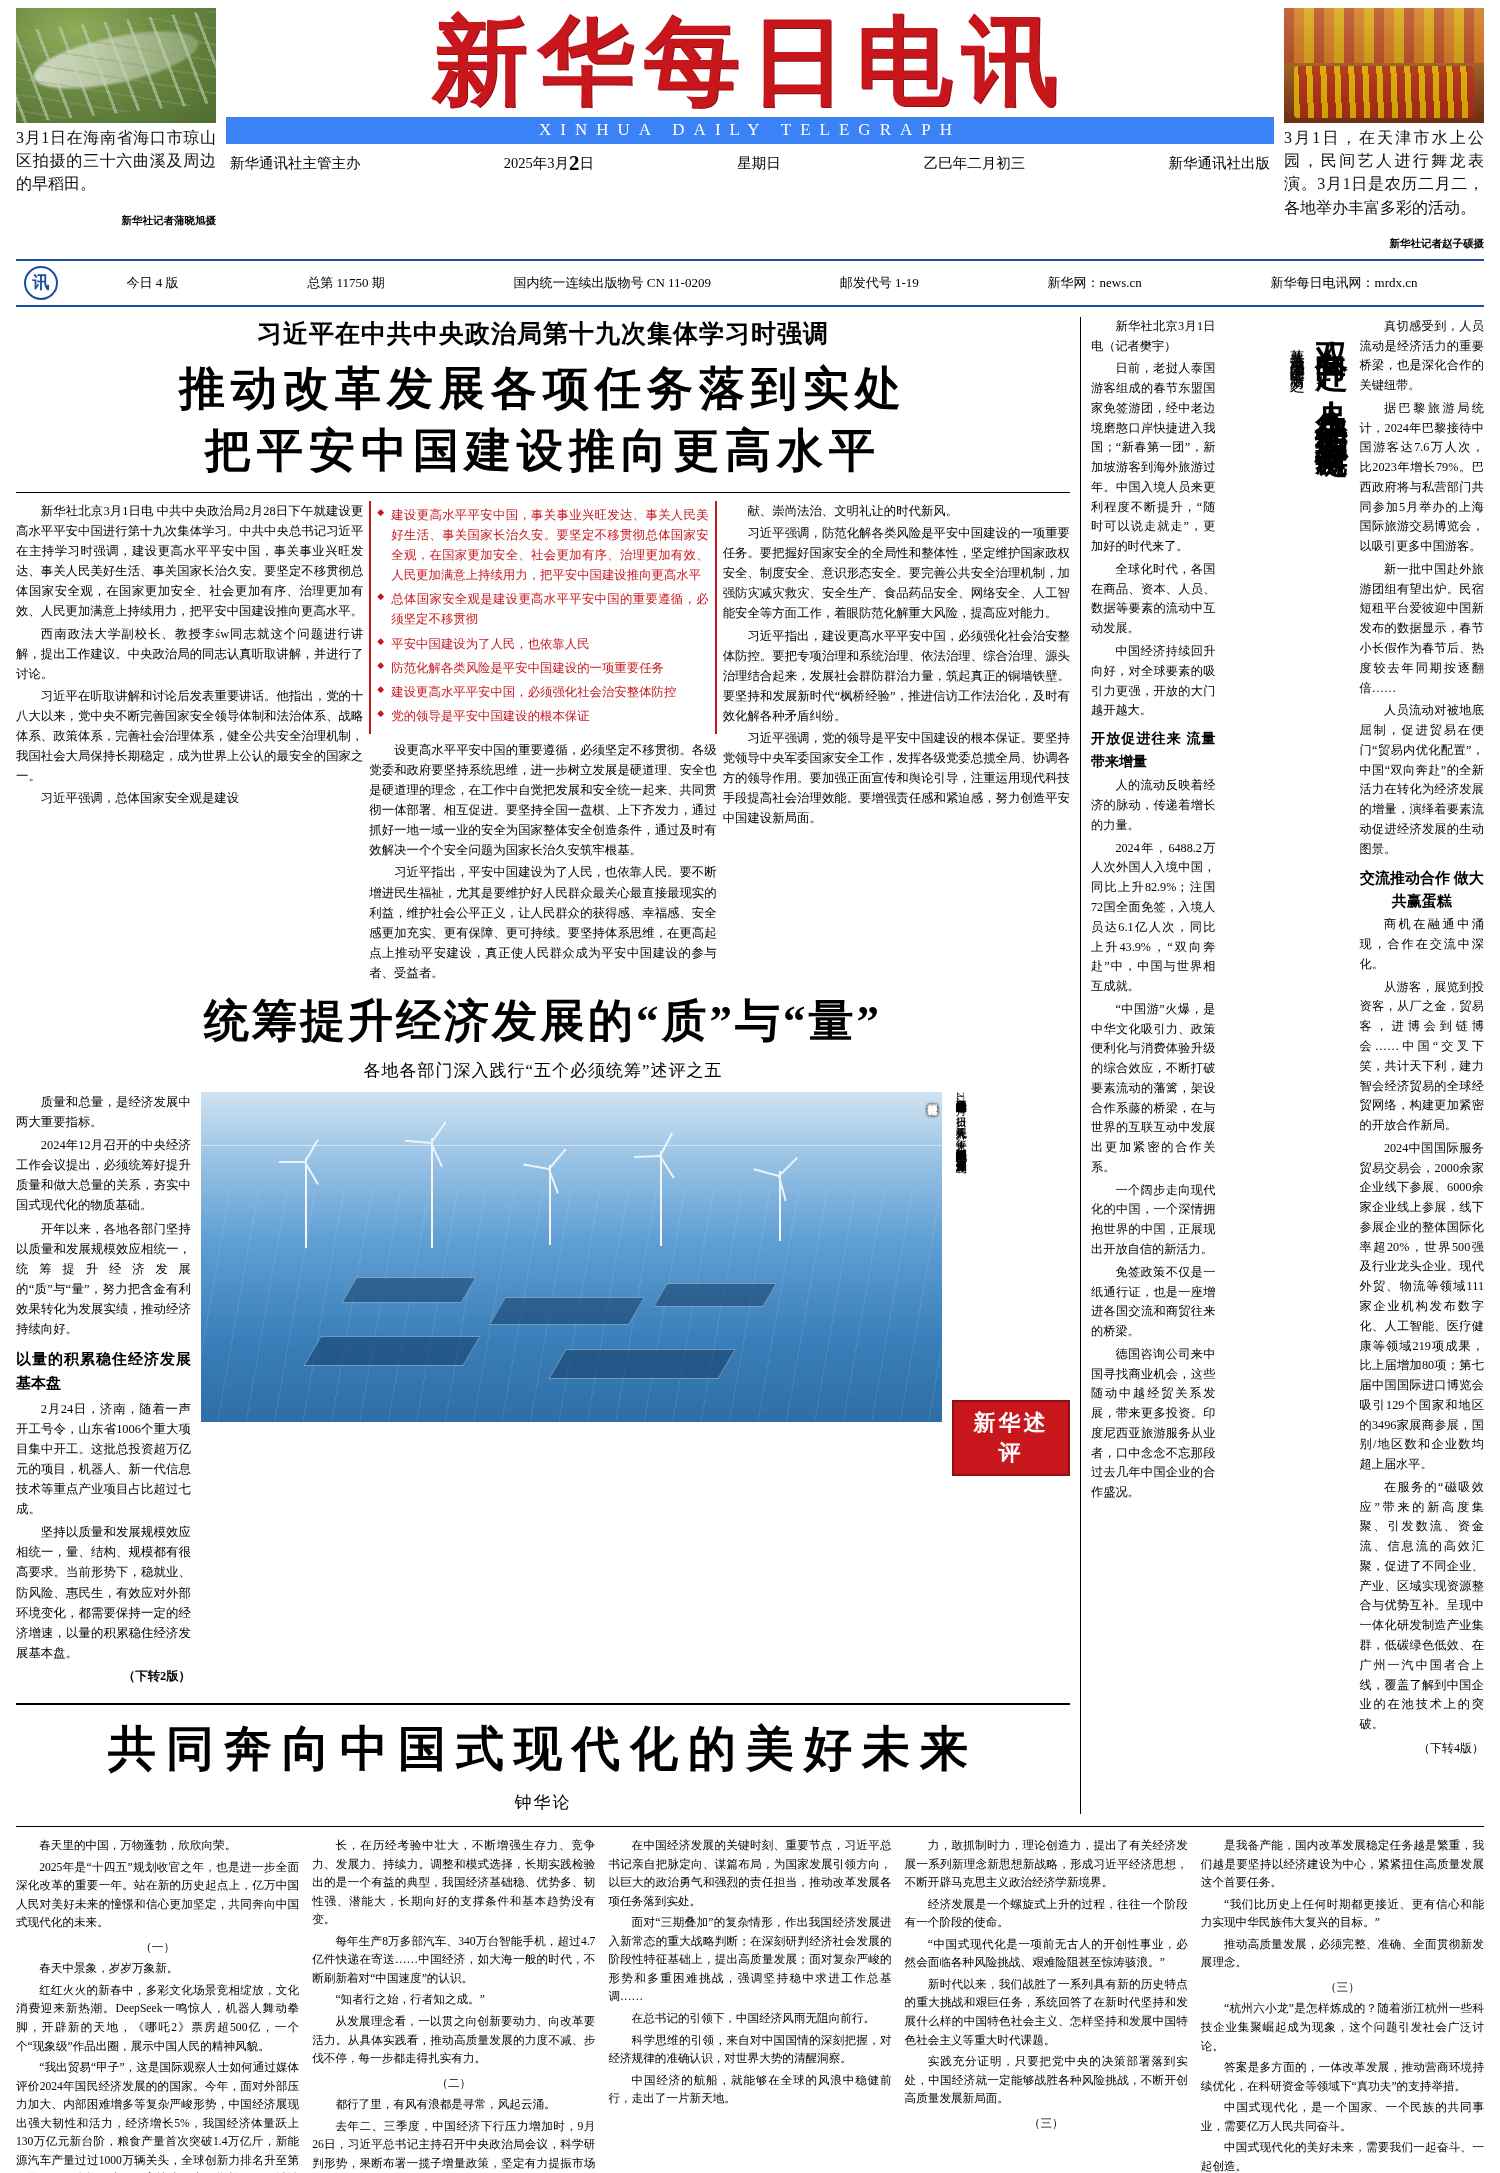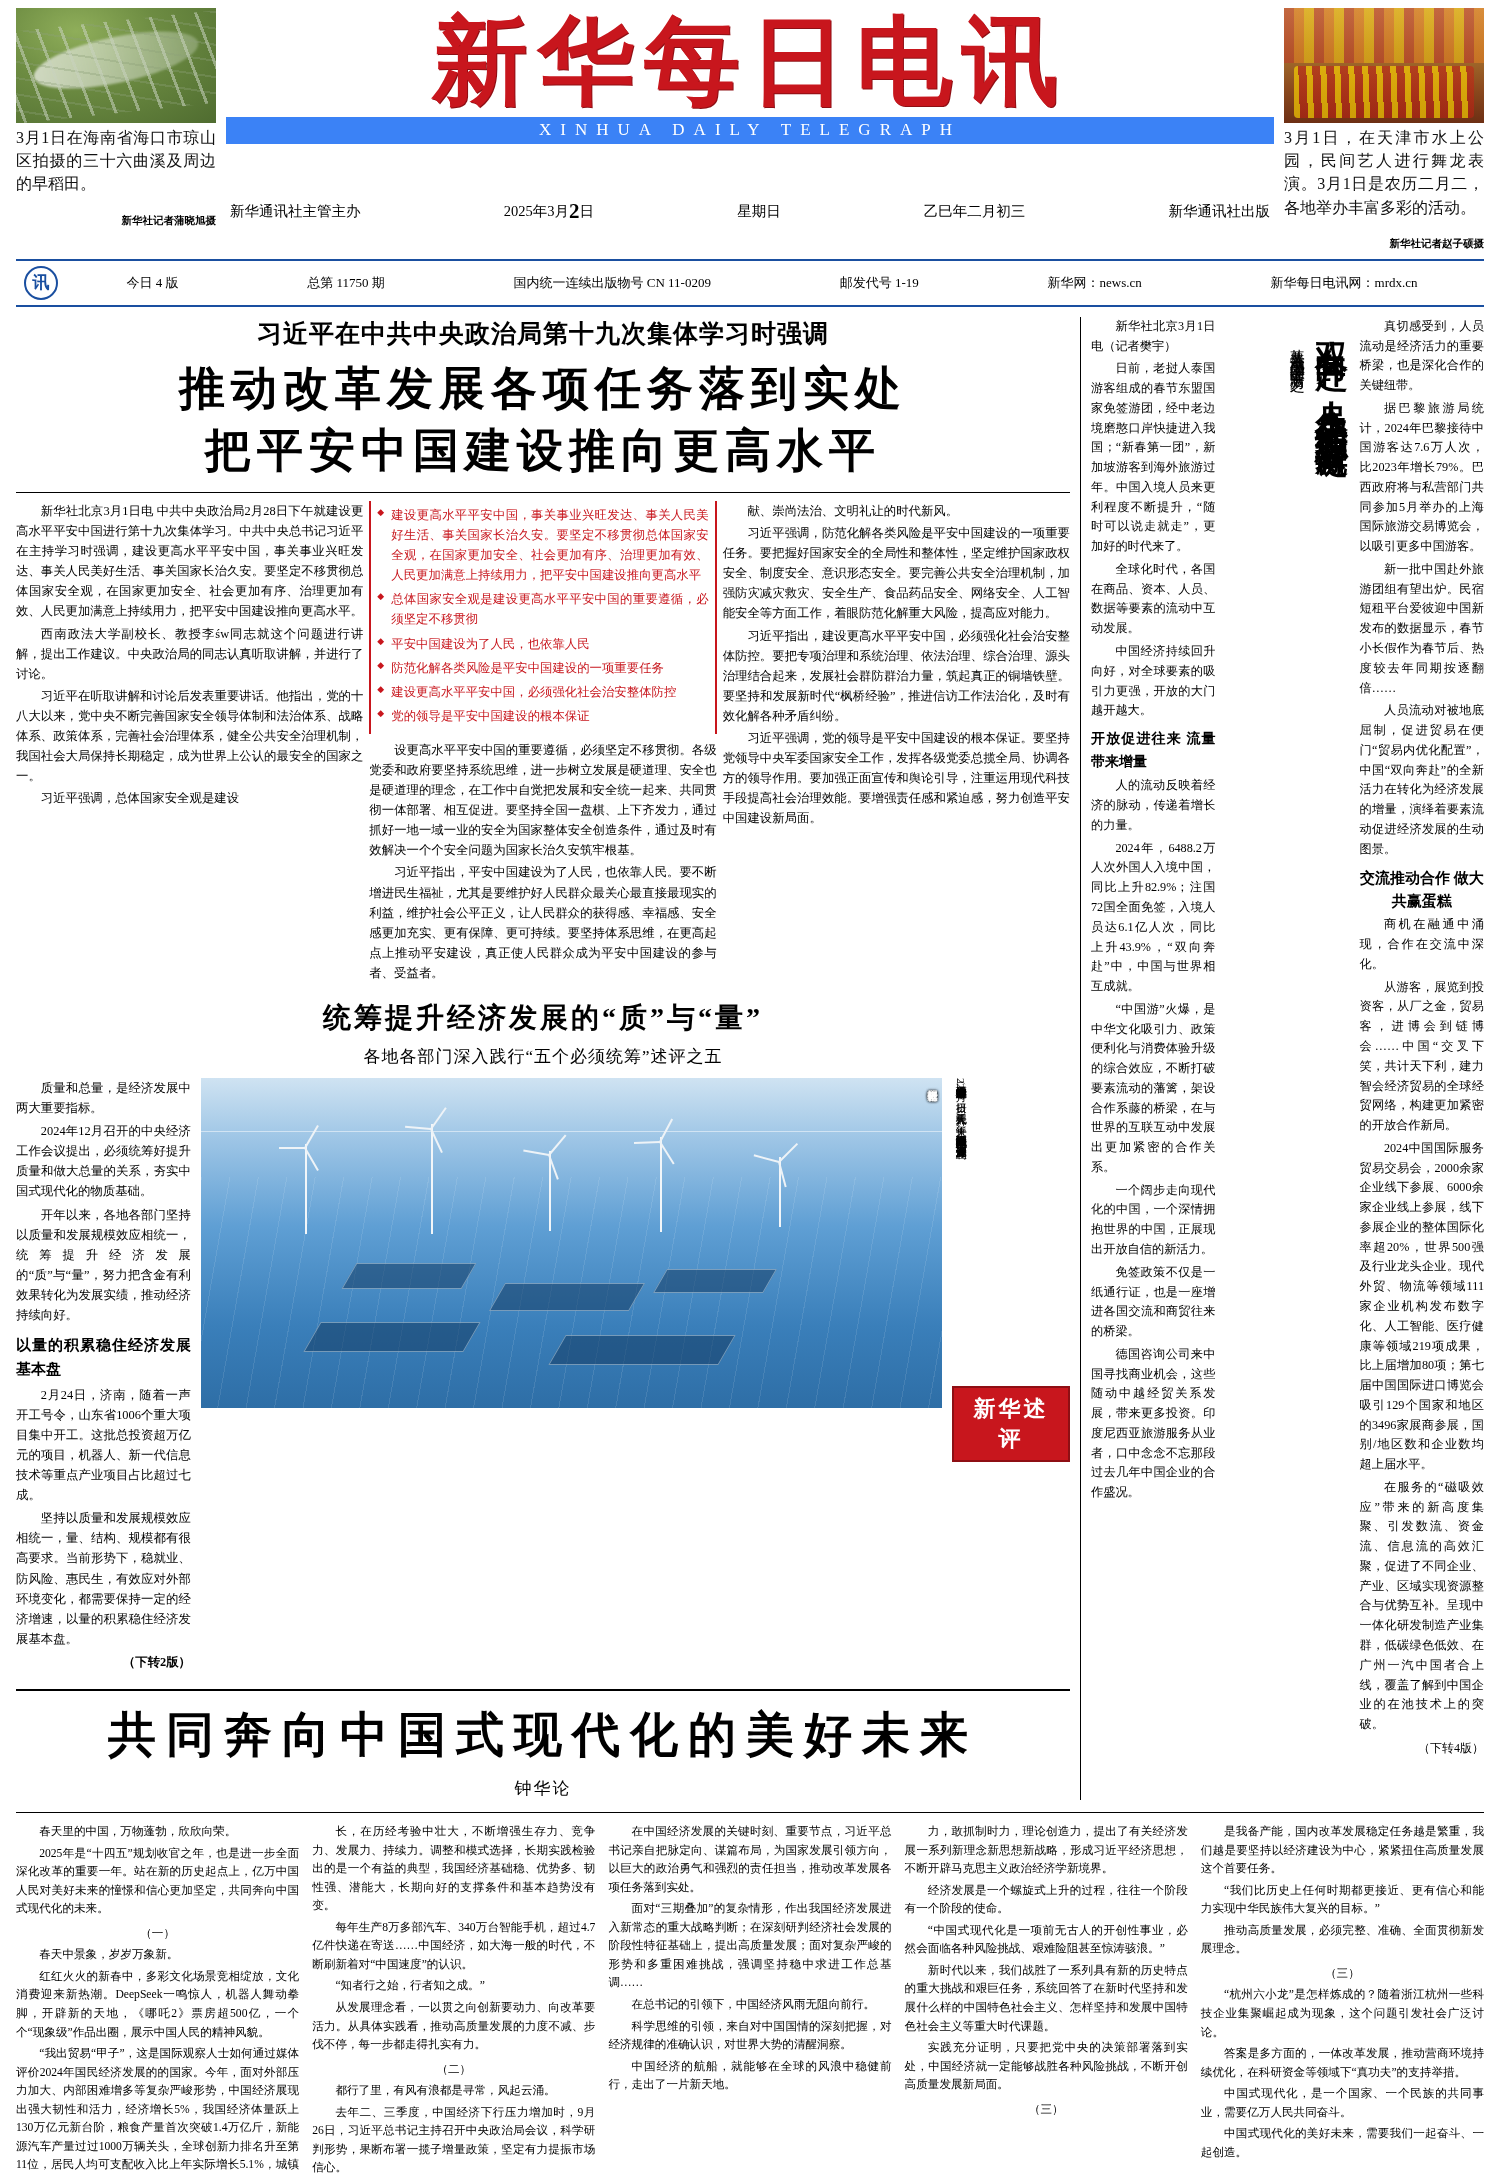--- a/index.html
+++ b/index.html
@@ -80,21 +80,21 @@
     font-size: 17px;
     letter-spacing: 9px;
     padding: 3px 0 4px;
     width: 100%;
   }
   .mast-sub {
     display: flex; justify-content: space-between; align-items: baseline;
     margin-top: 7px; font-size: 14.5px; padding: 0 4px;
   }
   .mast-sub .date-big { font-size: 21px; font-weight: bold; vertical-align: -2px; }
-  .mast-sub span { white-space: nowrap; margin-top: 48px; }
+  .mast-sub span { white-space: nowrap; }
   .mast-date-group { font-size: 14.5px; }
 
   
   .info-bar {
     display: flex; align-items: center; gap: 10px;
     border-top: 2px solid #1a4fa0; border-bottom: 2px solid #1a4fa0;
     margin-top: 8px; padding: 5px 8px;
   }
   .info-logo {
     width: 34px; height: 34px; flex: 0 0 34px;
@@ -128,22 +128,22 @@
   .three-col p { text-indent: 2em; margin-bottom: 2px; }
   .redbox { color: #c8161d; }
   .redbox p { text-indent: 0; position: relative; padding-left: 14px; margin-bottom: 4px; }
   .redbox p:before {
     content: "◆"; position: absolute; left: 0; top: 0; font-size: 9px;
   }
   .redbox { border-left: 2px solid #c8161d; border-right: 2px solid #c8161d; padding: 4px 6px; }
 
   
   .headline2 {
-    text-align: center; font-size: 28px; font-weight: bold;
-    letter-spacing: 3px; margin-top: 14px;
+    text-align: center; font-size: 45px; font-weight: bold;
+    letter-spacing: 3px; margin-top: 6px;
   }
   .subhead2 { text-align: center; font-size: 17px; margin-top: 8px; letter-spacing: 1px; }
 
   .feature-row { display: flex; gap: 10px; margin-top: 10px; }
   .feat-text { flex: 0 0 175px; font-size: 12.4px; line-height: 1.62; text-align: justify; }
   .feat-text p { text-indent: 2em; margin-bottom: 3px; }
   .feat-sub { font-weight: bold; font-size: 15px; text-indent: 0 !important; margin: 8px 0 4px; }
   .feat-photo { flex: 1 1 auto; position: relative; }
   .sea-img {
     width: 100%; height: 330px;

